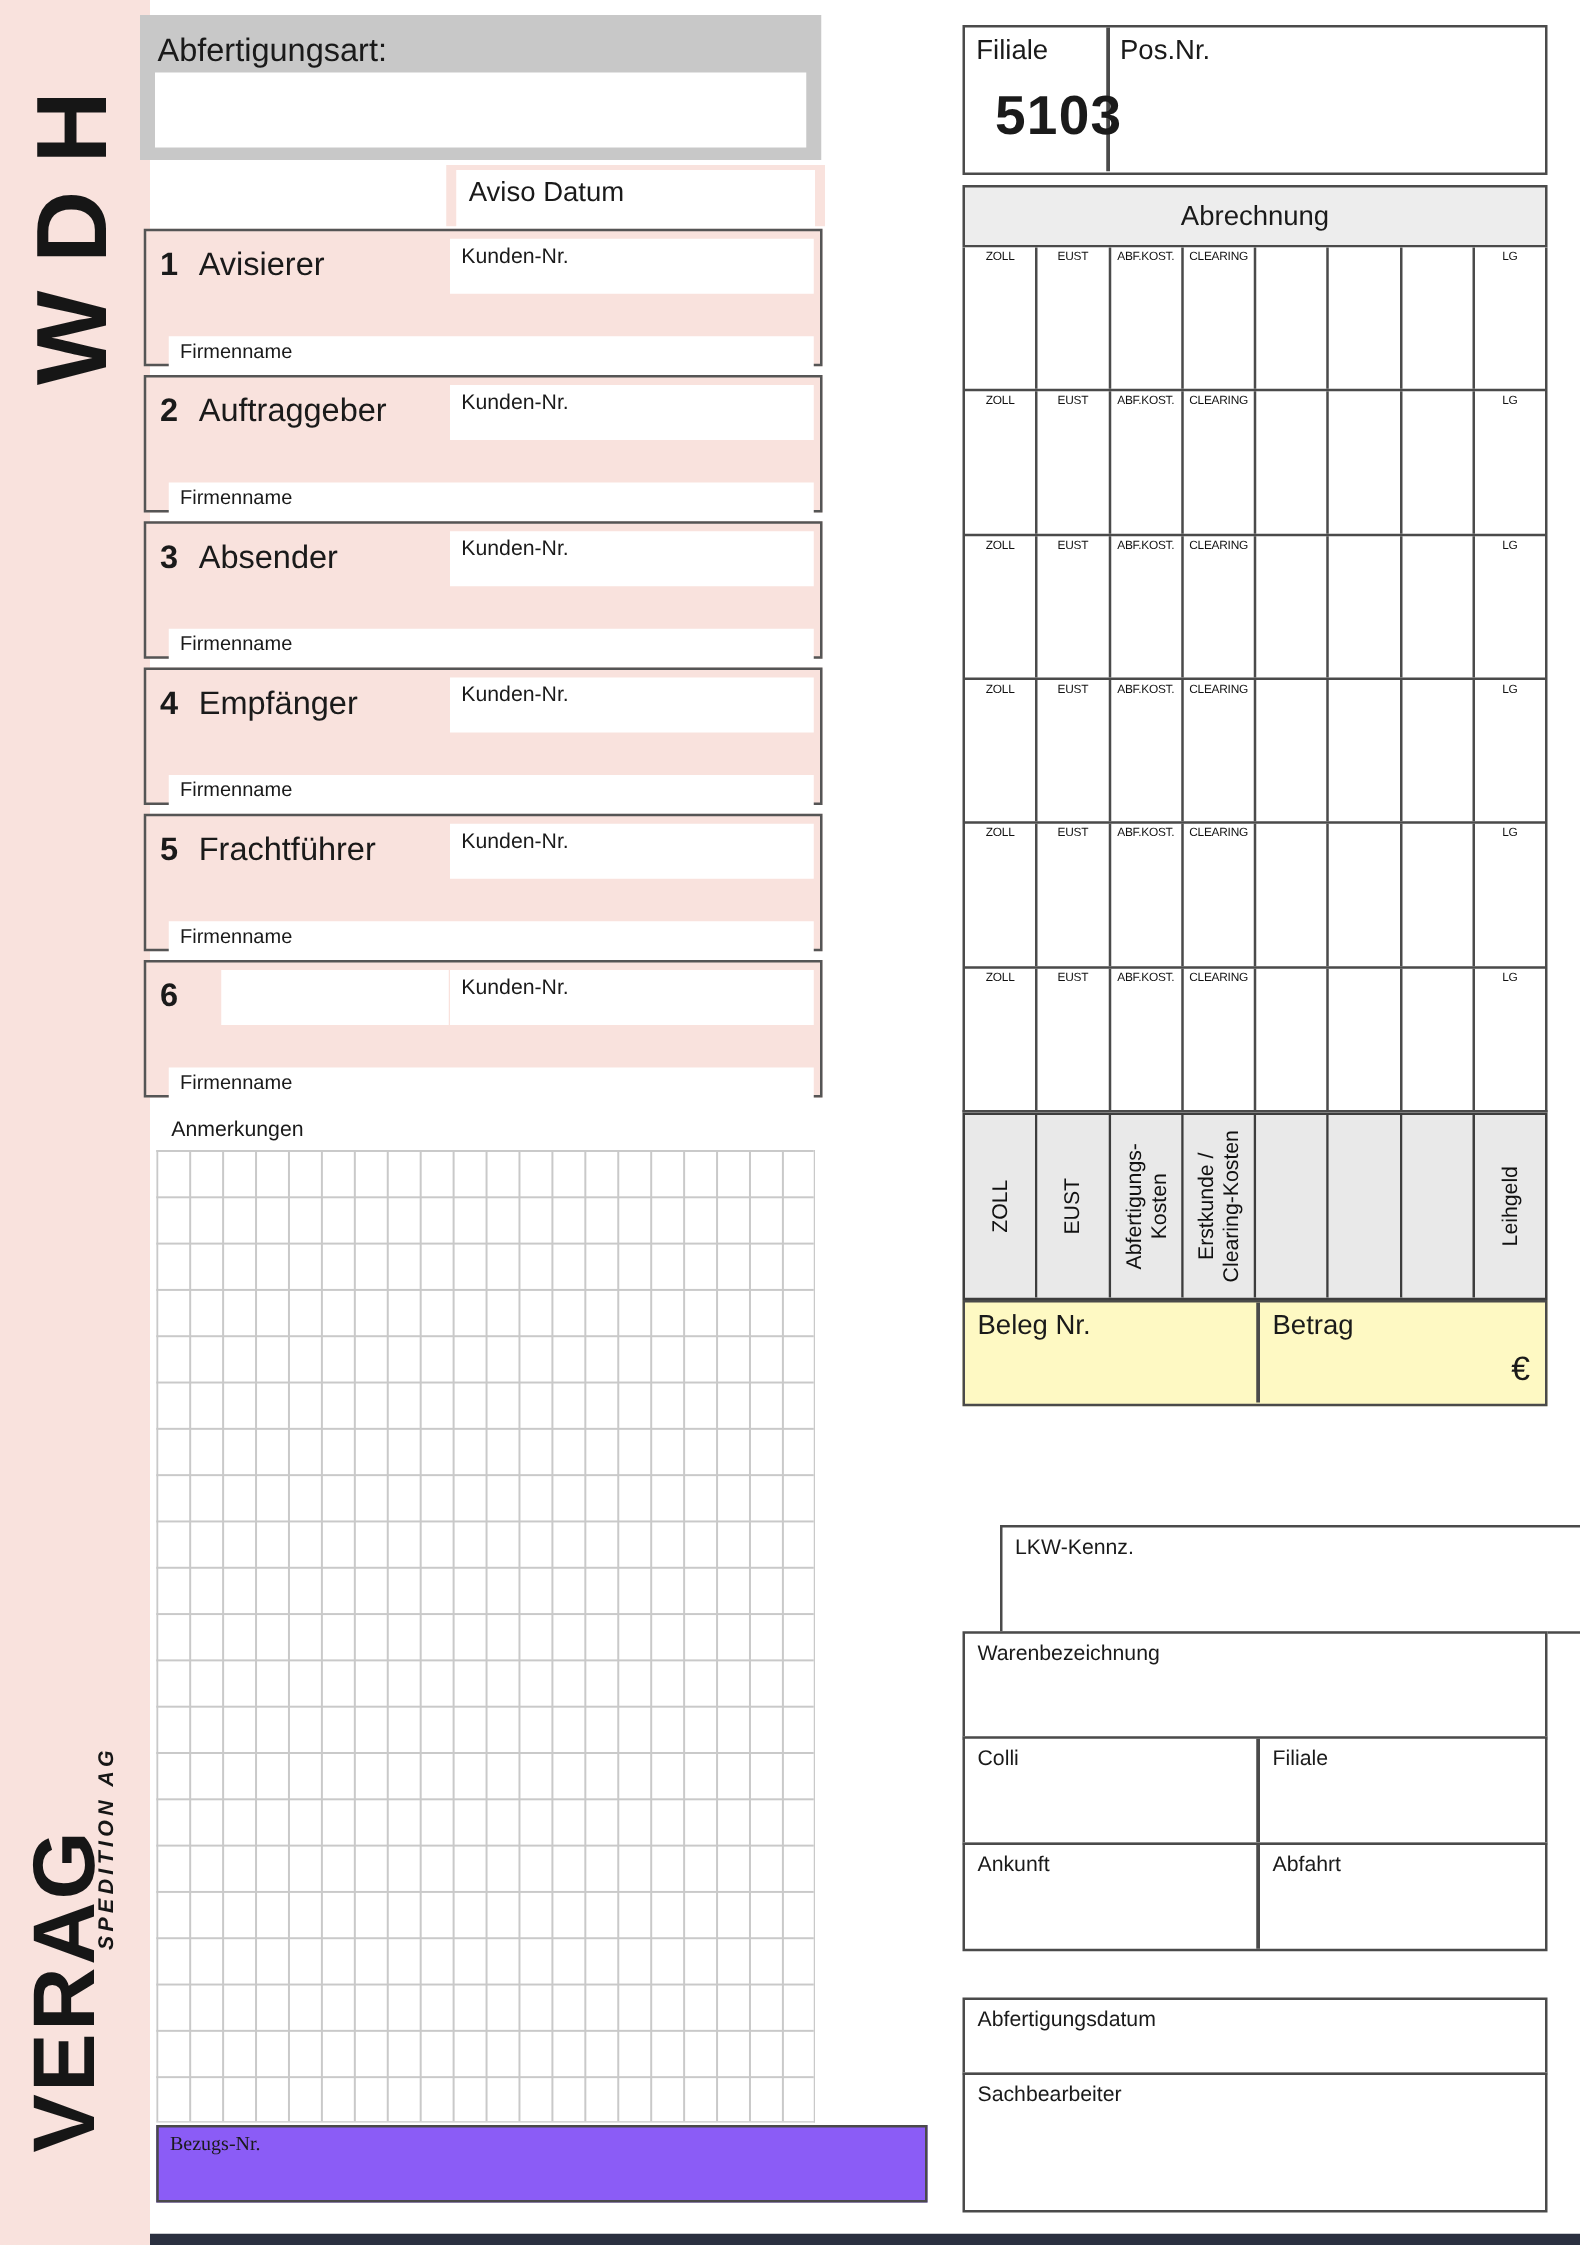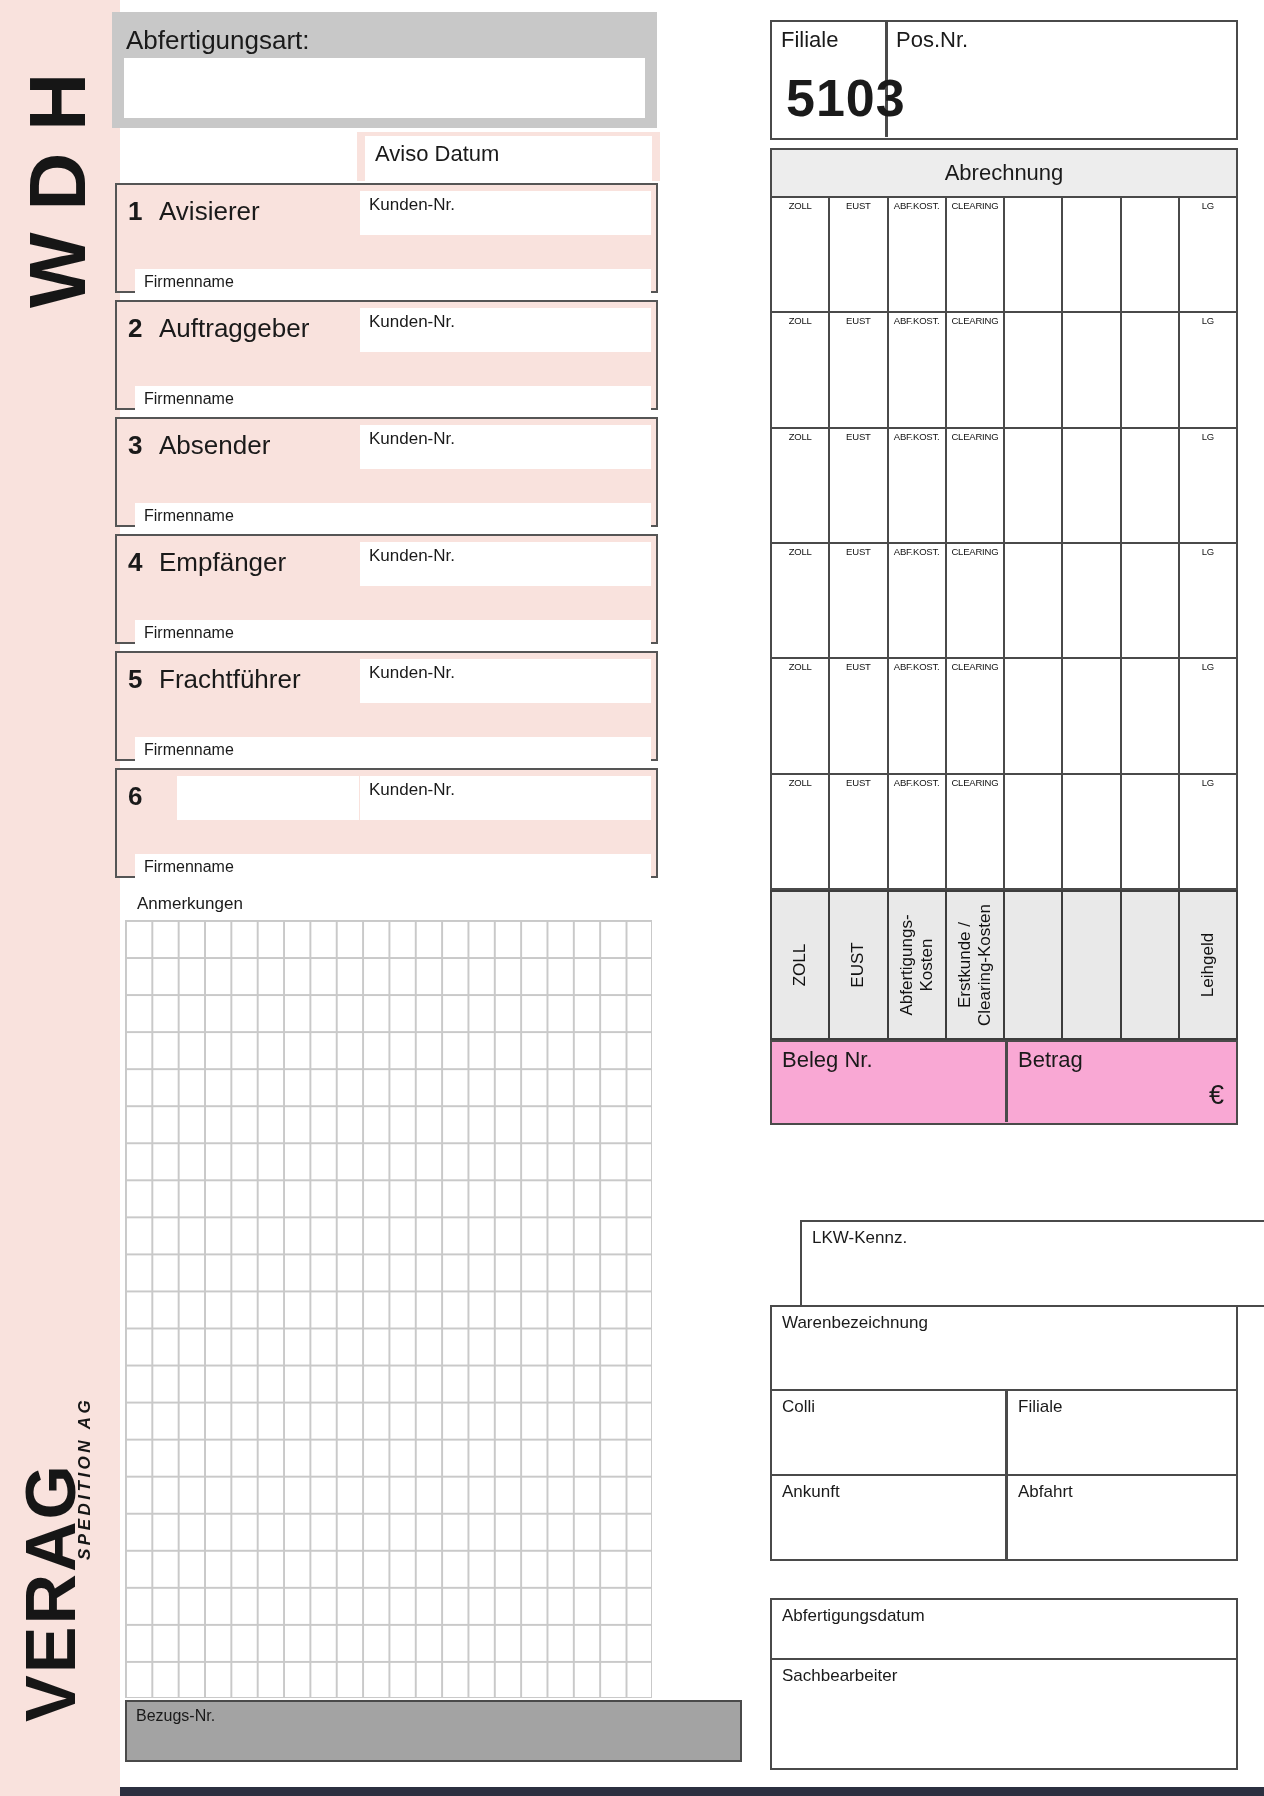--- a/index.html
+++ b/index.html
@@ -17,21 +17,21 @@
   #spedition{left:76px;top:1560px;font-size:17px;font-weight:bold;font-style:italic;letter-spacing:3.5px;}
   
   #abf-block{left:112px;top:12px;width:545px;height:116px;background:#c8c8c8;}
   #abf-label{left:14px;top:13px;font-size:26px;}
   #abf-input{left:12px;top:46px;width:521px;height:60px;background:#ffffff;}
   
   #filiale-box{left:770px;top:20px;width:468px;height:120px;background:#fff;border:2.5px solid #4a4a4a;}
   #filiale-divider{left:113px;top:0;width:2.5px;height:115px;background:#4a4a4a;}
   .small-label{font-size:22px;color:#1a1a1a;}
   #filiale-label{left:9px;top:5px;}
-  #filiale-value{left:14px;top:46px;font-size:52px;font-weight:bold;letter-spacing:1px;}
+  #filiale-value{left:24px;top:46px;font-size:44px;font-weight:bold;letter-spacing:1px;}
   #posnr-label{left:124px;top:5px;}
   
   #aviso-frame{left:357px;top:132px;width:303px;height:49px;background:#f9e2dd;}
   #aviso-input{left:8px;top:4px;width:287px;height:52px;background:#fff;}
   #aviso-label{left:10px;top:5px;}
   
   .section{position:absolute;box-sizing:border-box;left:115px;width:543px;height:110px;
            background:#f9e2dd;border:2.5px solid #555;}
   .sec-num{position:absolute;left:11px;top:11px;font-size:26px;font-weight:bold;}
   .sec-label{position:absolute;left:42px;top:11px;font-size:26px;}
@@ -52,39 +52,39 @@
   .abr-cell-label{position:absolute;left:0;top:2px;width:100%;text-align:center;
                   font-size:9.5px;letter-spacing:-0.2px;color:#111;}
   
   #abr-rot{left:770px;top:890px;width:468px;height:150px;border:2.5px solid #3d3d3d;display:flex;background:#e9e9e9;}
   .rot-cell{flex:1;border-right:2px solid #3d3d3d;position:relative;background:#e9e9e9;}
   .rot-cell:last-child{border-right:none;}
   .rot-cell-inner{position:absolute;top:50%;left:50%;width:142px;
                   transform:translate(-50%,-50%) rotate(-90deg);
                   text-align:center;font-size:17px;line-height:1.15;white-space:pre-line;color:#111;}
   
-  #beleg-box{left:770px;top:1040px;width:468px;height:85px;background:#f9a8d4;border:2.5px solid #4a4a4a;}
+  #beleg-box{left:770px;top:1040px;width:468px;height:85px;background:#fef9c3;border:2.5px solid #4a4a4a;}
   #beleg-divider{left:233px;top:0;width:2.5px;height:80px;background:#4a4a4a;}
   #beleg-label{left:10px;top:5px;}
   #betrag-label{left:246px;top:5px;}
   #euro-sign{left:0;top:38px;width:452px;text-align:right;font-size:27px;}
   
   .detail-box{position:absolute;box-sizing:border-box;left:770px;width:468px;background:#fff;border:2.5px solid #4a4a4a;}
   .detail-label{position:absolute;left:10px;top:6px;font-size:17px;}
   .detail-label-2{position:absolute;left:246px;top:6px;font-size:17px;}
   .v-divider{position:absolute;left:233px;top:0;width:2.5px;height:100%;background:#4a4a4a;}
   
   #anm-label{left:137px;top:894px;font-size:17px;}
   #anm-grid{left:125px;top:920px;width:527px;height:778px;
     background-image:linear-gradient(to right,#c9c9c9 1.5px,transparent 1.5px),
                      linear-gradient(to bottom,#c9c9c9 1.5px,transparent 1.5px);
     background-size:26.35px 37.05px;
     border-right:1.5px solid #c9c9c9;border-bottom:1.5px solid #c9c9c9;}
   
-  #bezugs-box{left:125px;top:1700px;width:617px;height:62px;background:#a3a3a3;border:2.5px solid #4a4a4a;}
+  #bezugs-box{left:125px;top:1700px;width:617px;height:62px;background:#8b5cf6;border:2.5px solid #4a4a4a;font-family:Liberation Serif, serif;}
   #bezugs-label{left:9px;top:5px;font-size:16px;}
   
   #bottom-bar{left:120px;top:1787px;width:1144px;height:9px;background:#2b3040;}
 </style>
 </head>
 <body>
 
 <div class="abs" id="sidebar">
   <div class="rot" id="wdh">WDH</div>
   <div class="rot" id="verag">VERAG</div>

